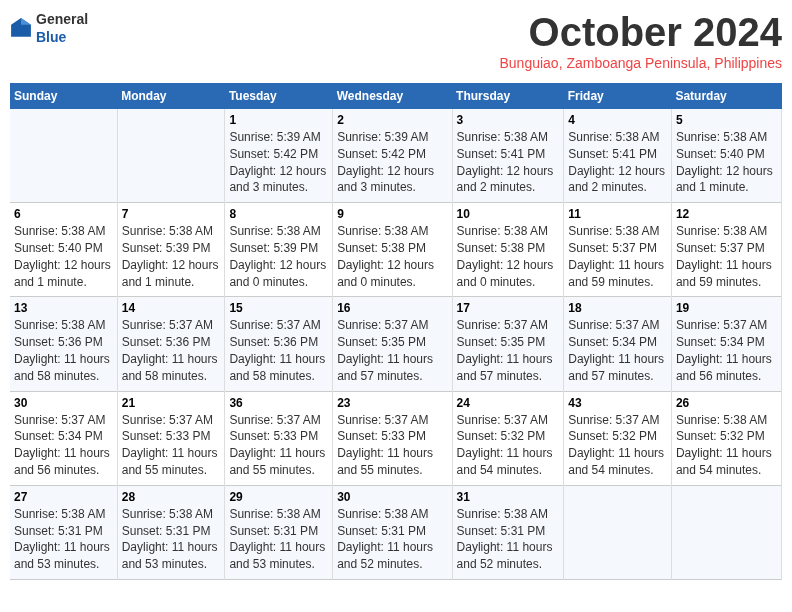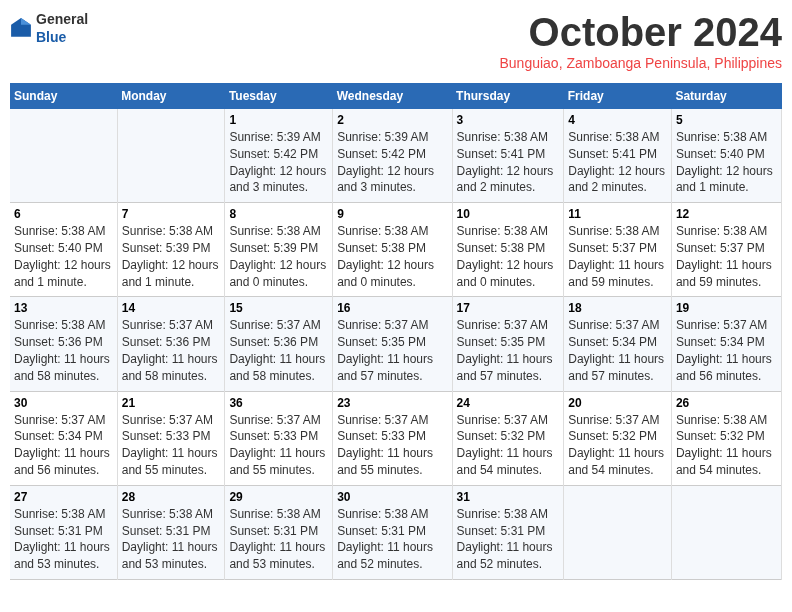--- a/index.html
+++ b/index.html
@@ -268,21 +268,21 @@
 Sunset: 5:33 PM
 Daylight: 11 hours and 55 minutes.</div>
         </td>
         <td>
           <span class="day-num">24</span>
           <div class="day-info" style="white-space: pre-line;">Sunrise: 5:37 AM
 Sunset: 5:32 PM
 Daylight: 11 hours and 54 minutes.</div>
         </td>
         <td>
-          <span class="day-num">20</span>
+          <span class="day-num">43</span>
           <div class="day-info" style="white-space: pre-line;">Sunrise: 5:37 AM
 Sunset: 5:32 PM
 Daylight: 11 hours and 54 minutes.</div>
         </td>
         <td>
           <span class="day-num">26</span>
           <div class="day-info" style="white-space: pre-line;">Sunrise: 5:38 AM
 Sunset: 5:32 PM
 Daylight: 11 hours and 54 minutes.</div>
         </td>

